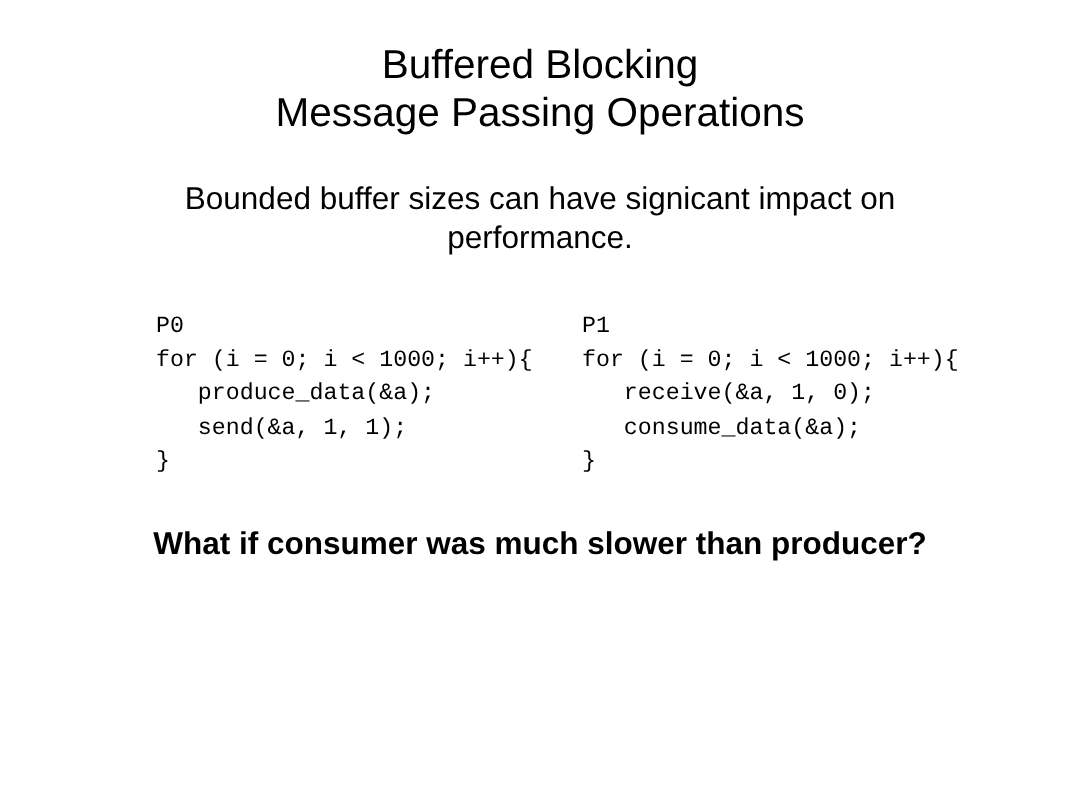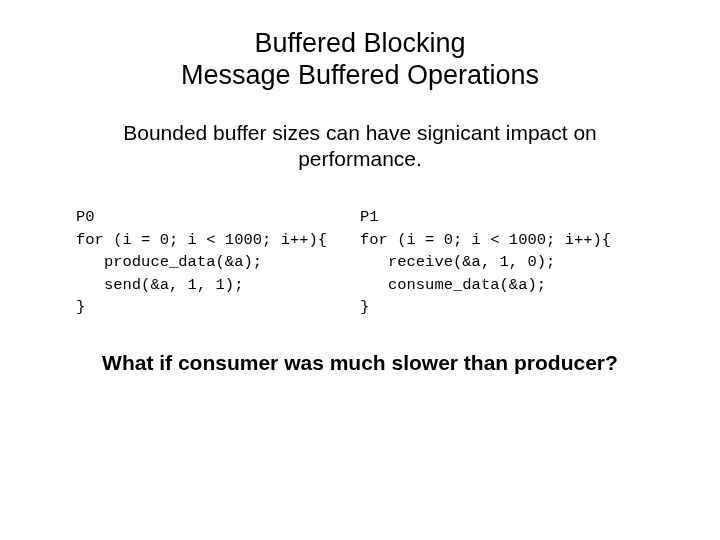--- a/index.html
+++ b/index.html
@@ -29,21 +29,21 @@
     font-size: 21px;
     line-height: 1.25;
     font-weight: 400;
     margin: 0 auto 34px auto;
     width: 560px;
   }
   .code-row {
     display: flex;
     flex-direction: row;
     justify-content: flex-start;
-    padding-left: 76px;
+    padding-left: 104px;
     font-family: "Courier New", Courier, monospace;
     font-size: 15.5px;
     line-height: 1.45;
     white-space: pre;
     margin-bottom: 32px;
   }
   .code-col {
     flex: 0 0 auto;
   }
   .code-col.left {
@@ -56,21 +56,21 @@
     margin: 0 40px;
   }
 </style>
 </head>
 <body>
 
 <div class="slide">
 
   <h1 class="title">
     <span>Buffered Blocking</span><br>
-    <span>Message Buffered Operations</span>
+    <span>Message Passing Operations</span>
   </h1>
 
   <p class="subtitle">Bounded buffer sizes can have signicant impact on performance.</p>
 
   <div class="code-row">
     <div class="code-col left"><span>P0</span>
 <span>for (i = 0; i &lt; 1000; i++){</span>
 <span>   produce_data(&amp;a);</span>
 <span>   send(&amp;a, 1, 1);</span>
 <span>}</span></div>

